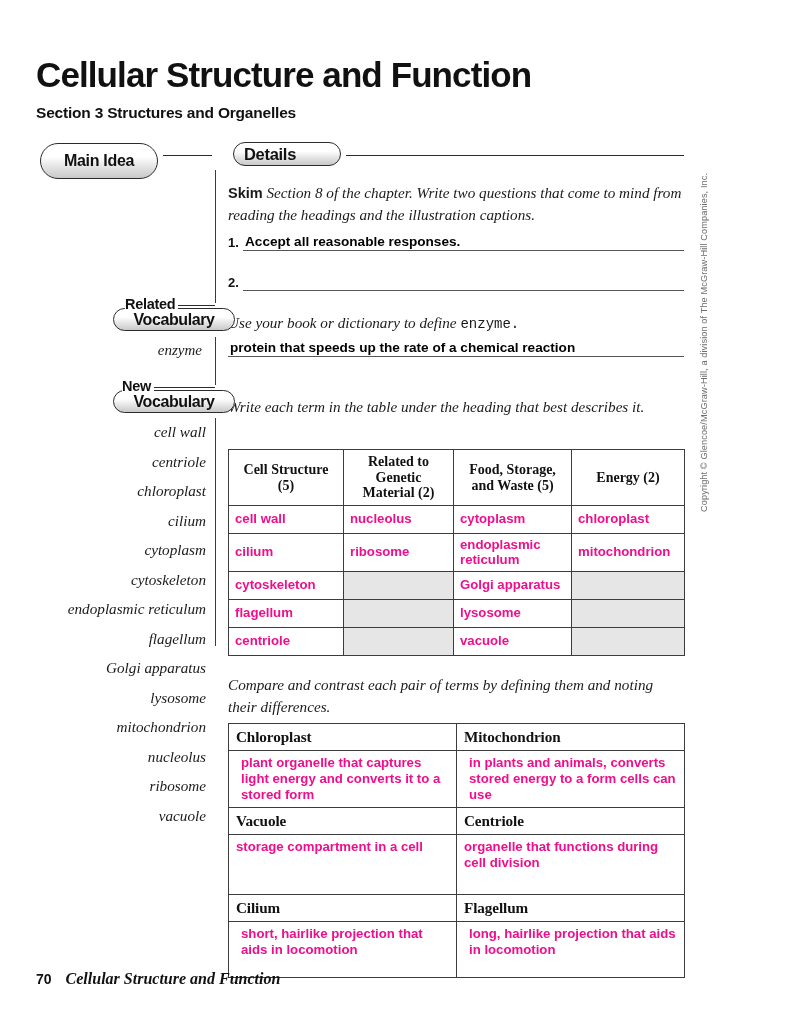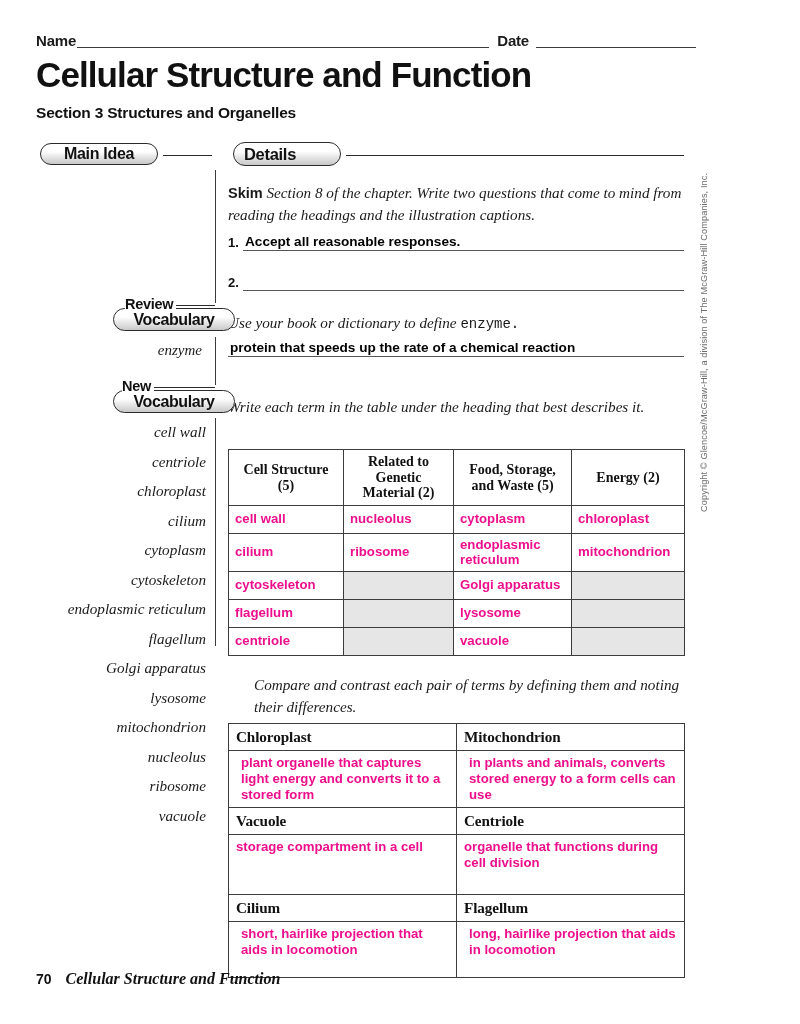--- a/index.html
+++ b/index.html
@@ -46,21 +46,21 @@
     display: inline-flex; align-items: center; justify-content: center;
     border: 1.6px solid #2b2b2b;
     border-radius: 999px;
     background: linear-gradient(to bottom, #ffffff 0%, #ffffff 38%, #e8e8e8 62%, #c8c8c8 100%);
     font-family: "Liberation Sans", sans-serif;
     font-weight: bold; color: #111;
     line-height: 1;
   }
   .pill-mainidea {
     position: absolute; left: 40px; top: 143px;
-    width: 118px; height: 22px; font-size: 16px; letter-spacing: -0.3px;
+    width: 118px; height: 36px; font-size: 16px; letter-spacing: -0.3px;
   }
   .pill-details {
     position: absolute; left: 233px; top: 142px;
     width: 108px; height: 24px; font-size: 16.5px; letter-spacing: -0.3px;
     justify-content: flex-start; padding-left: 10px;
   }
   .rule-mainidea {
     position: absolute; left: 163px; top: 155px; width: 49px;
     border-bottom: 1.7px solid #2b2b2b;
   }
@@ -207,27 +207,20 @@
   .footer-txt {
     font-family: "Liberation Serif", serif; font-style: italic;
     font-weight: bold; font-size: 16px; color: #111;
   }
 </style>
 </head>
 <body>
 
 <div class="page">
 
-  <div class="namedate">
-    <span class="nd-label">Name</span>
-    <span class="nd-rule"></span>
-    <span class="nd-gap"></span>
-    <span class="nd-label">Date</span>
-    <span class="nd-rule date-rule"></span>
-  </div>
 
   <div class="title">Cellular Structure and Function</div>
   <div class="subtitle">Section 3  Structures and Organelles</div>
 
   <div class="pill pill-mainidea">
     <span>Main Idea</span>
   </div>
   <div class="rule-mainidea"></div>
 
   <div class="pill pill-details">
@@ -254,21 +247,21 @@
 
   <div class="ans-row" style="top:272px;">
     <span class="ans-num">2.</span>
     <span class="ans-line">
       <span class="ans-text"></span>
     </span>
   </div>
 
   <div class="vocab-pill-wrap" style="left:113px; top:296px;">
     <div class="vocab-top-rule" style="left:18px; width:84px;"></div>
-    <div class="vocab-top">Review</div>
+    <div class="vocab-top">Related</div>
     <div class="vocab-pill">Vocabulary</div>
   </div>
 
   <div class="d-col instr" style="top:312px;">
     <span>Use your book or dictionary to define </span><span class="rom">enzyme.</span>
   </div>
 
   <div class="term-left" style="top:342px;">enzyme</div>
   <div class="ans-row" style="top:338px; left:228px;">
     <span class="ans-line" style="border-bottom-width:1.6px;">
@@ -353,21 +346,21 @@
       </tr>
       <tr>
         <td>centriole</td>
         <td class="empty"></td>
         <td>vacuole</td>
         <td class="empty"></td>
       </tr>
     </tbody>
   </table>
 
-  <div class="d-col instr" style="top:674px; width:450px;margin-left:26px;">Compare and contrast each pair of terms by defining them and noting their differences.</div>
+  <div class="d-col instr" style="top:674px; width:450px;">Compare and contrast each pair of terms by defining them and noting their differences.</div>
 
   <table class="tbl-cc">
     <colgroup>
         <col style="width:228px">
         <col style="width:228px">
       </colgroup>
     <tbody>
       <tr>
         <td class="hd">Chloroplast</td>
         <td class="hd">Mitochondrion</td>

